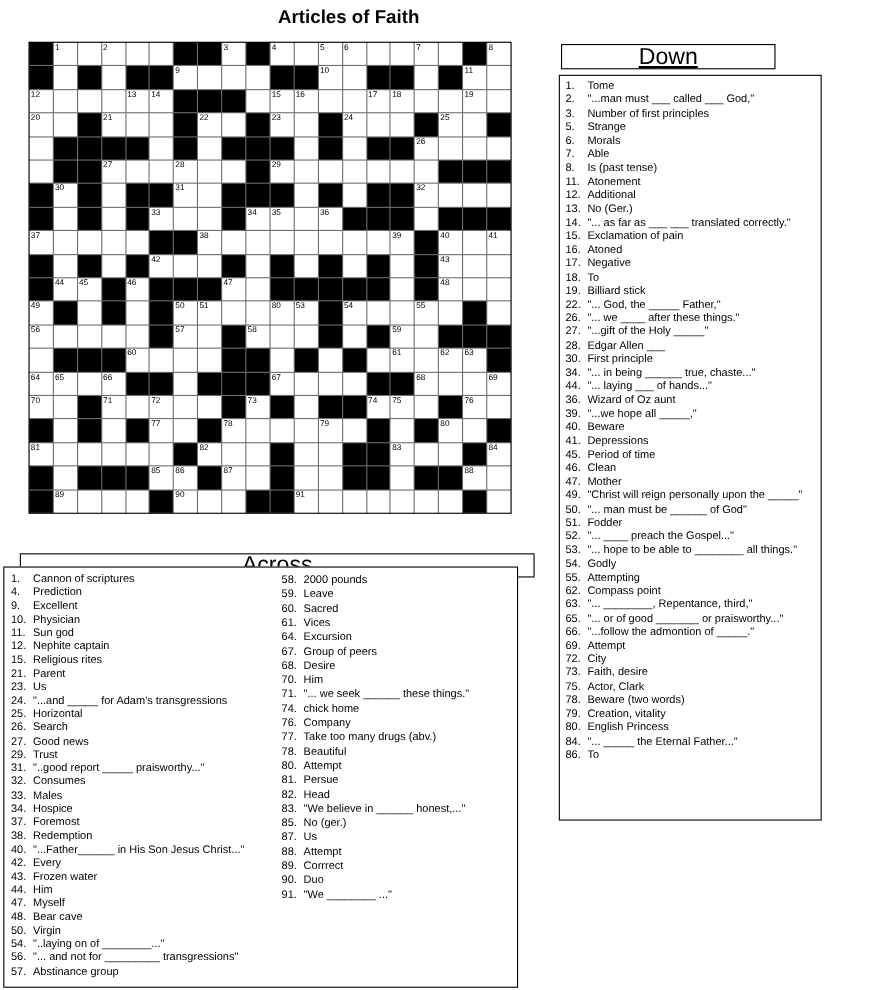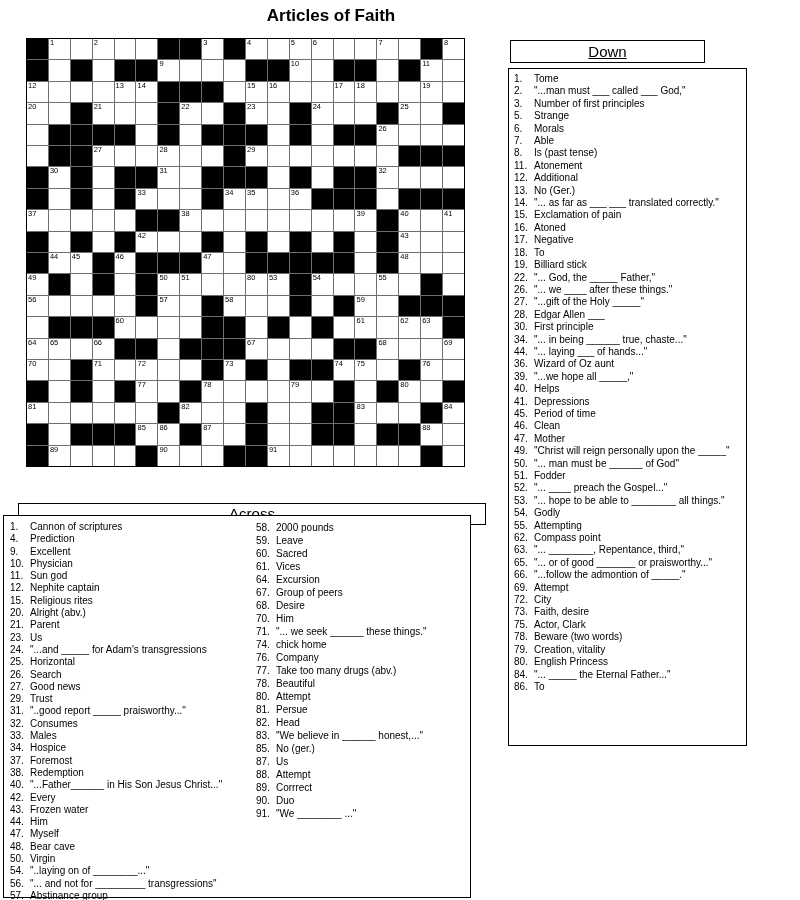--- a/index.html
+++ b/index.html
@@ -1,39 +1,39 @@
 <!DOCTYPE html>
 <html><head>
 <meta charset="utf-8">
 <style>
   html,body{margin:0;padding:0;}
   body{
     width:800px;height:900px;position:relative;background:#ffffff;
     font-family:"Liberation Sans", sans-serif;color:#000;
   }
   #title{
-    position:absolute;left:246px;top:6px;width:170px;
+    position:absolute;left:232px;top:6px;width:170px;
     font-size:17px;font-weight:bold;text-align:center;white-space:nowrap;
   }
   
   #grid{
     position:absolute;left:26px;top:38px;width:437px;height:427px;
     display:grid;grid-template-columns:repeat(20,1fr);grid-template-rows:repeat(20,1fr);
     gap:1px;background:#6e6e6e;border:1px solid #000;box-sizing:content-box;
   }
   .cell{background:#fff;position:relative;overflow:hidden;}
   .cell.black{background:#000;}
   .cellnum{
     position:absolute;left:1px;top:0px;font-size:7.5px;line-height:8px;
     font-family:"Liberation Sans",sans-serif;color:#000;
   }
   
   .hdrbox{
     position:absolute;border:1px solid #000;background:#fff;
-    text-align:center;font-size:15px;text-decoration:underline;
+    text-align:center;font-size:21px;text-decoration:underline;
   }
   #across-header{left:18px;top:487px;width:466px;height:20px;line-height:20px;margin-top:16px;}
   #down-header{left:510px;top:40px;width:193px;height:21px;line-height:21px;}
   .listbox{position:absolute;border:1px solid #000;background:#fff;}
   #across-box{left:3px;top:515px;width:466px;height:381px;}
   #down-box{left:508px;top:68px;width:237px;height:676px;}
   .cluecol{position:absolute;}
   #across-left{left:6px;top:5px;width:244px;}
   #across-right{left:252px;top:5px;width:210px;}
   #down-list{left:5px;top:4px;width:226px;}
@@ -658,24 +658,20 @@
       </div>
       <div class="clue">
         <span class="cnum">12.</span>
         <span class="ctxt">Nephite captain</span>
       </div>
       <div class="clue">
         <span class="cnum">15.</span>
         <span class="ctxt">Religious rites</span>
       </div>
       <div class="clue">
-        <span class="cnum">20.</span>
-        <span class="ctxt">Alright (abv.)</span>
-      </div>
-      <div class="clue">
         <span class="cnum">21.</span>
         <span class="ctxt">Parent</span>
       </div>
       <div class="clue">
         <span class="cnum">23.</span>
         <span class="ctxt">Us</span>
       </div>
       <div class="clue">
         <span class="cnum">24.</span>
         <span class="ctxt">"...and _____ for Adam's transgressions</span>
@@ -955,21 +951,21 @@
       <div class="clue">
         <span class="cnum">36.</span>
         <span class="ctxt">Wizard of Oz aunt</span>
       </div>
       <div class="clue">
         <span class="cnum">39.</span>
         <span class="ctxt">"...we hope all _____,"</span>
       </div>
       <div class="clue">
         <span class="cnum">40.</span>
-        <span class="ctxt">Helps</span>
+        <span class="ctxt">Beware</span>
       </div>
       <div class="clue">
         <span class="cnum">41.</span>
         <span class="ctxt">Depressions</span>
       </div>
       <div class="clue">
         <span class="cnum">45.</span>
         <span class="ctxt">Period of time</span>
       </div>
       <div class="clue">

